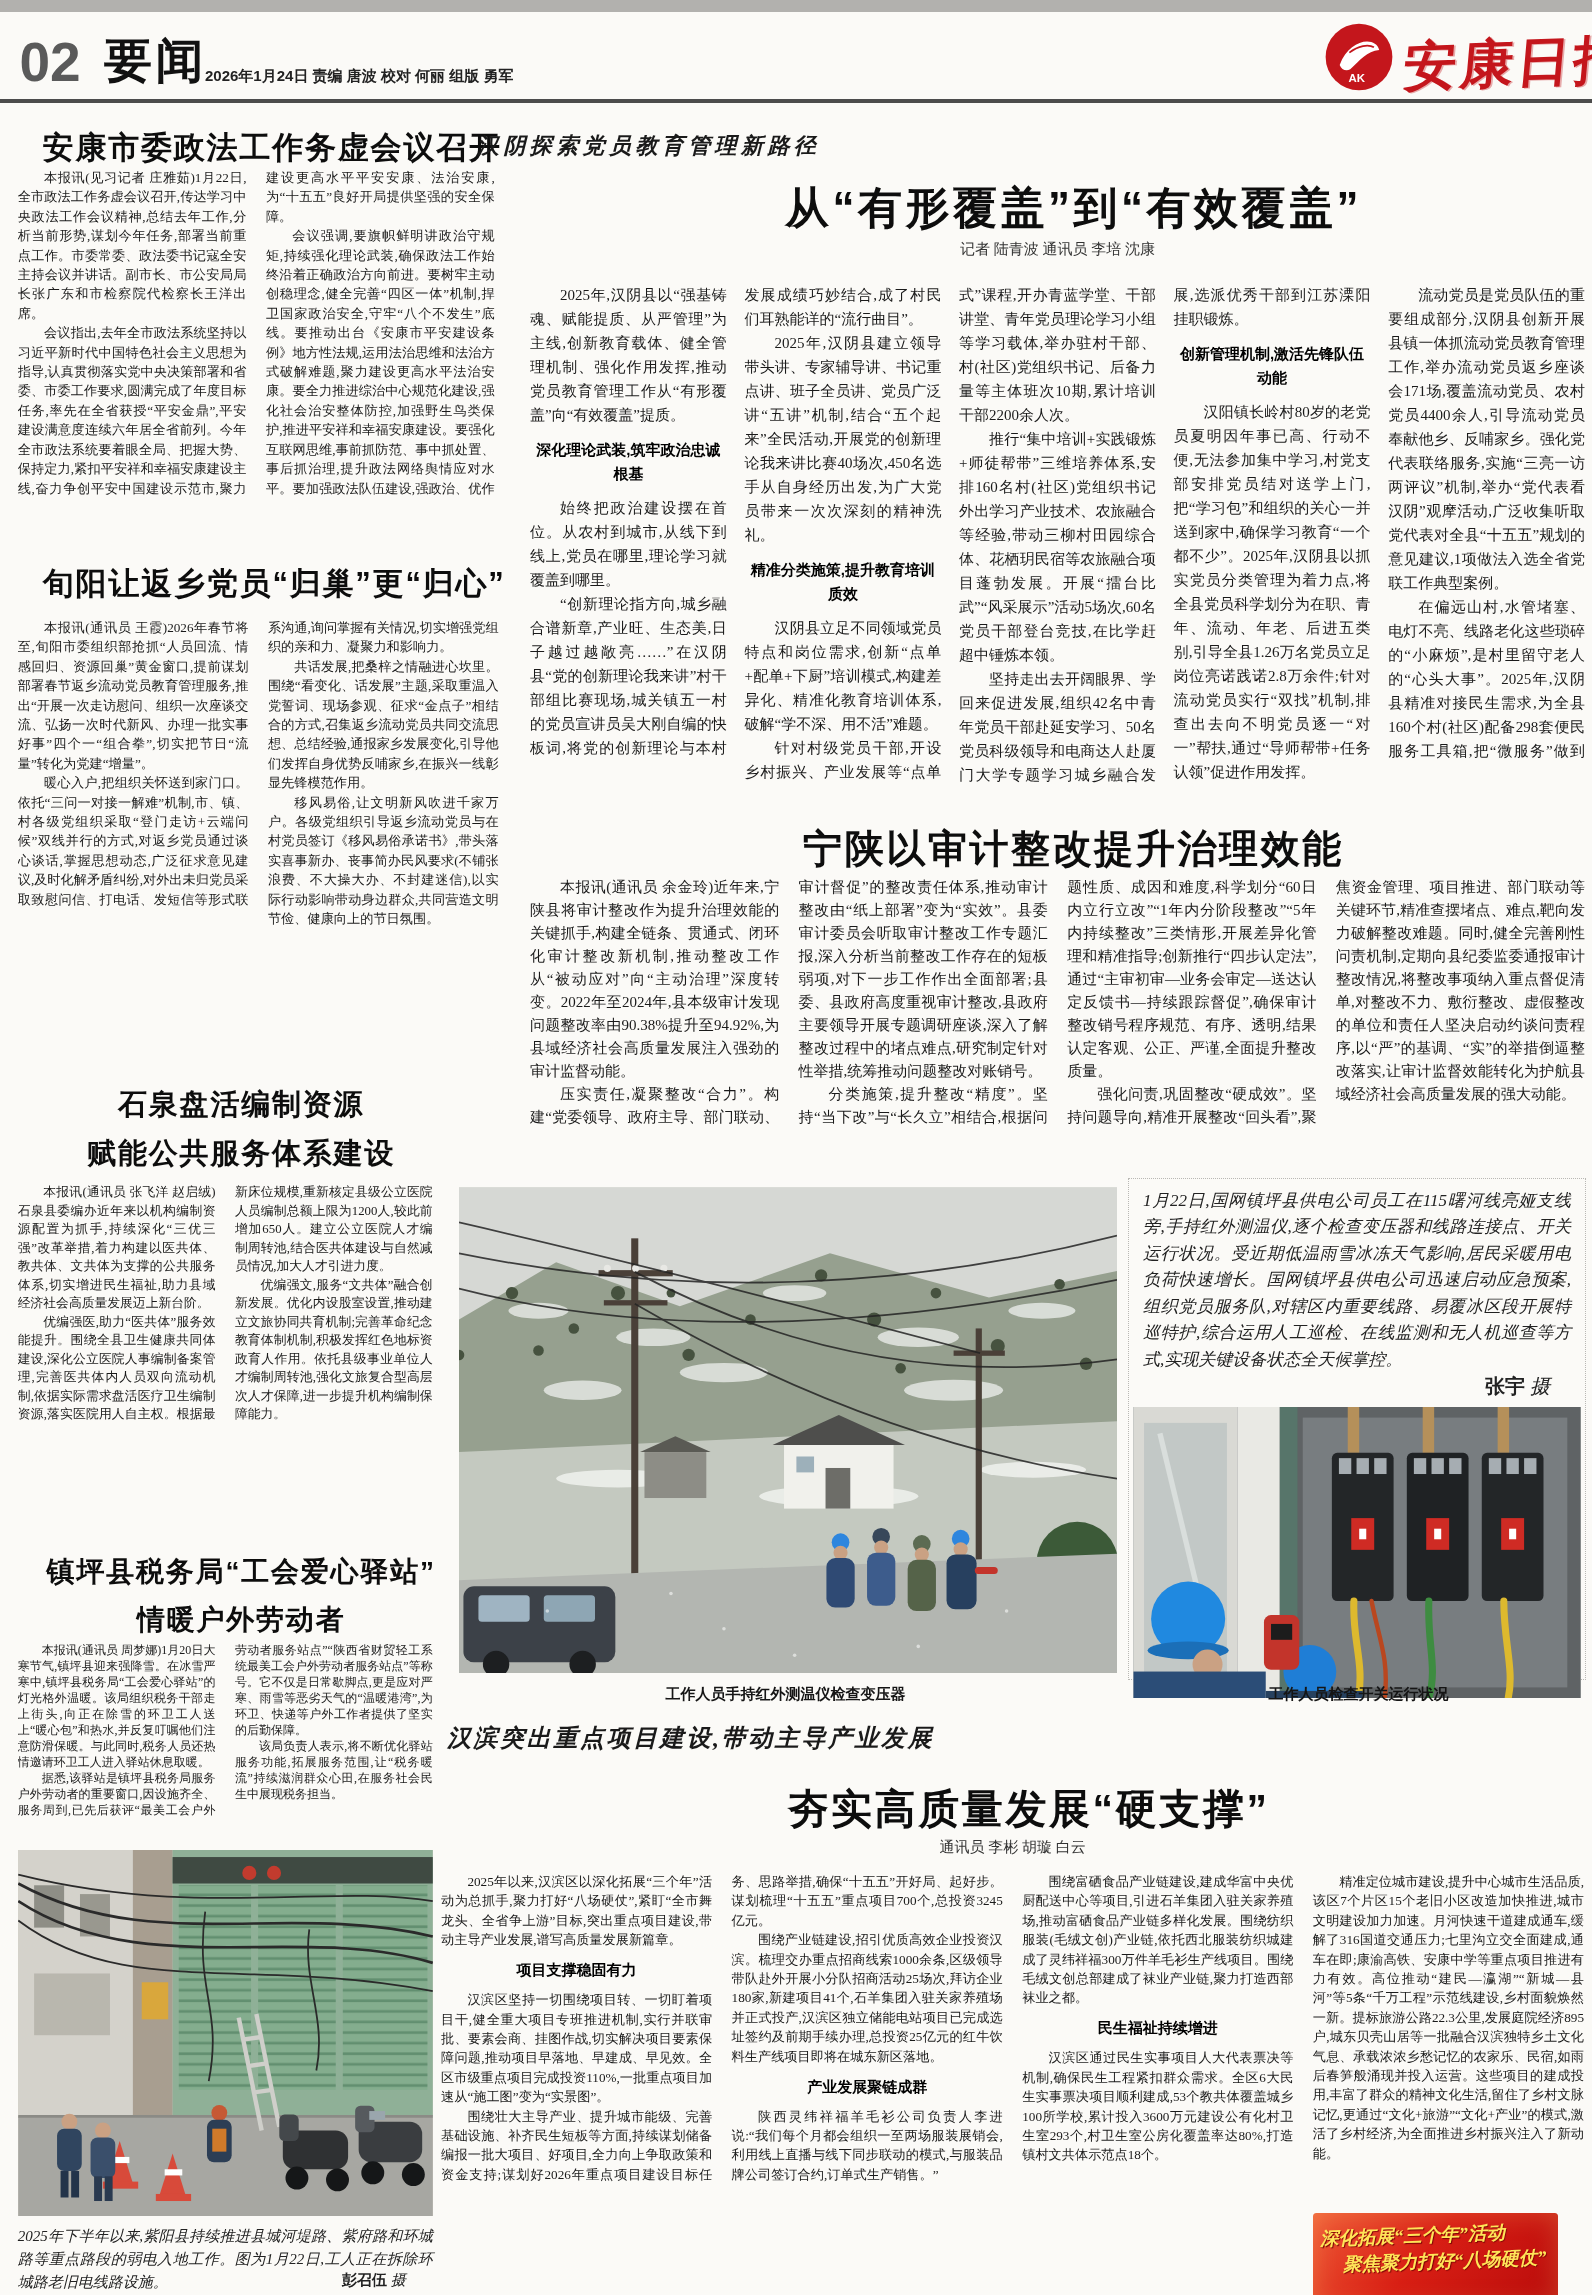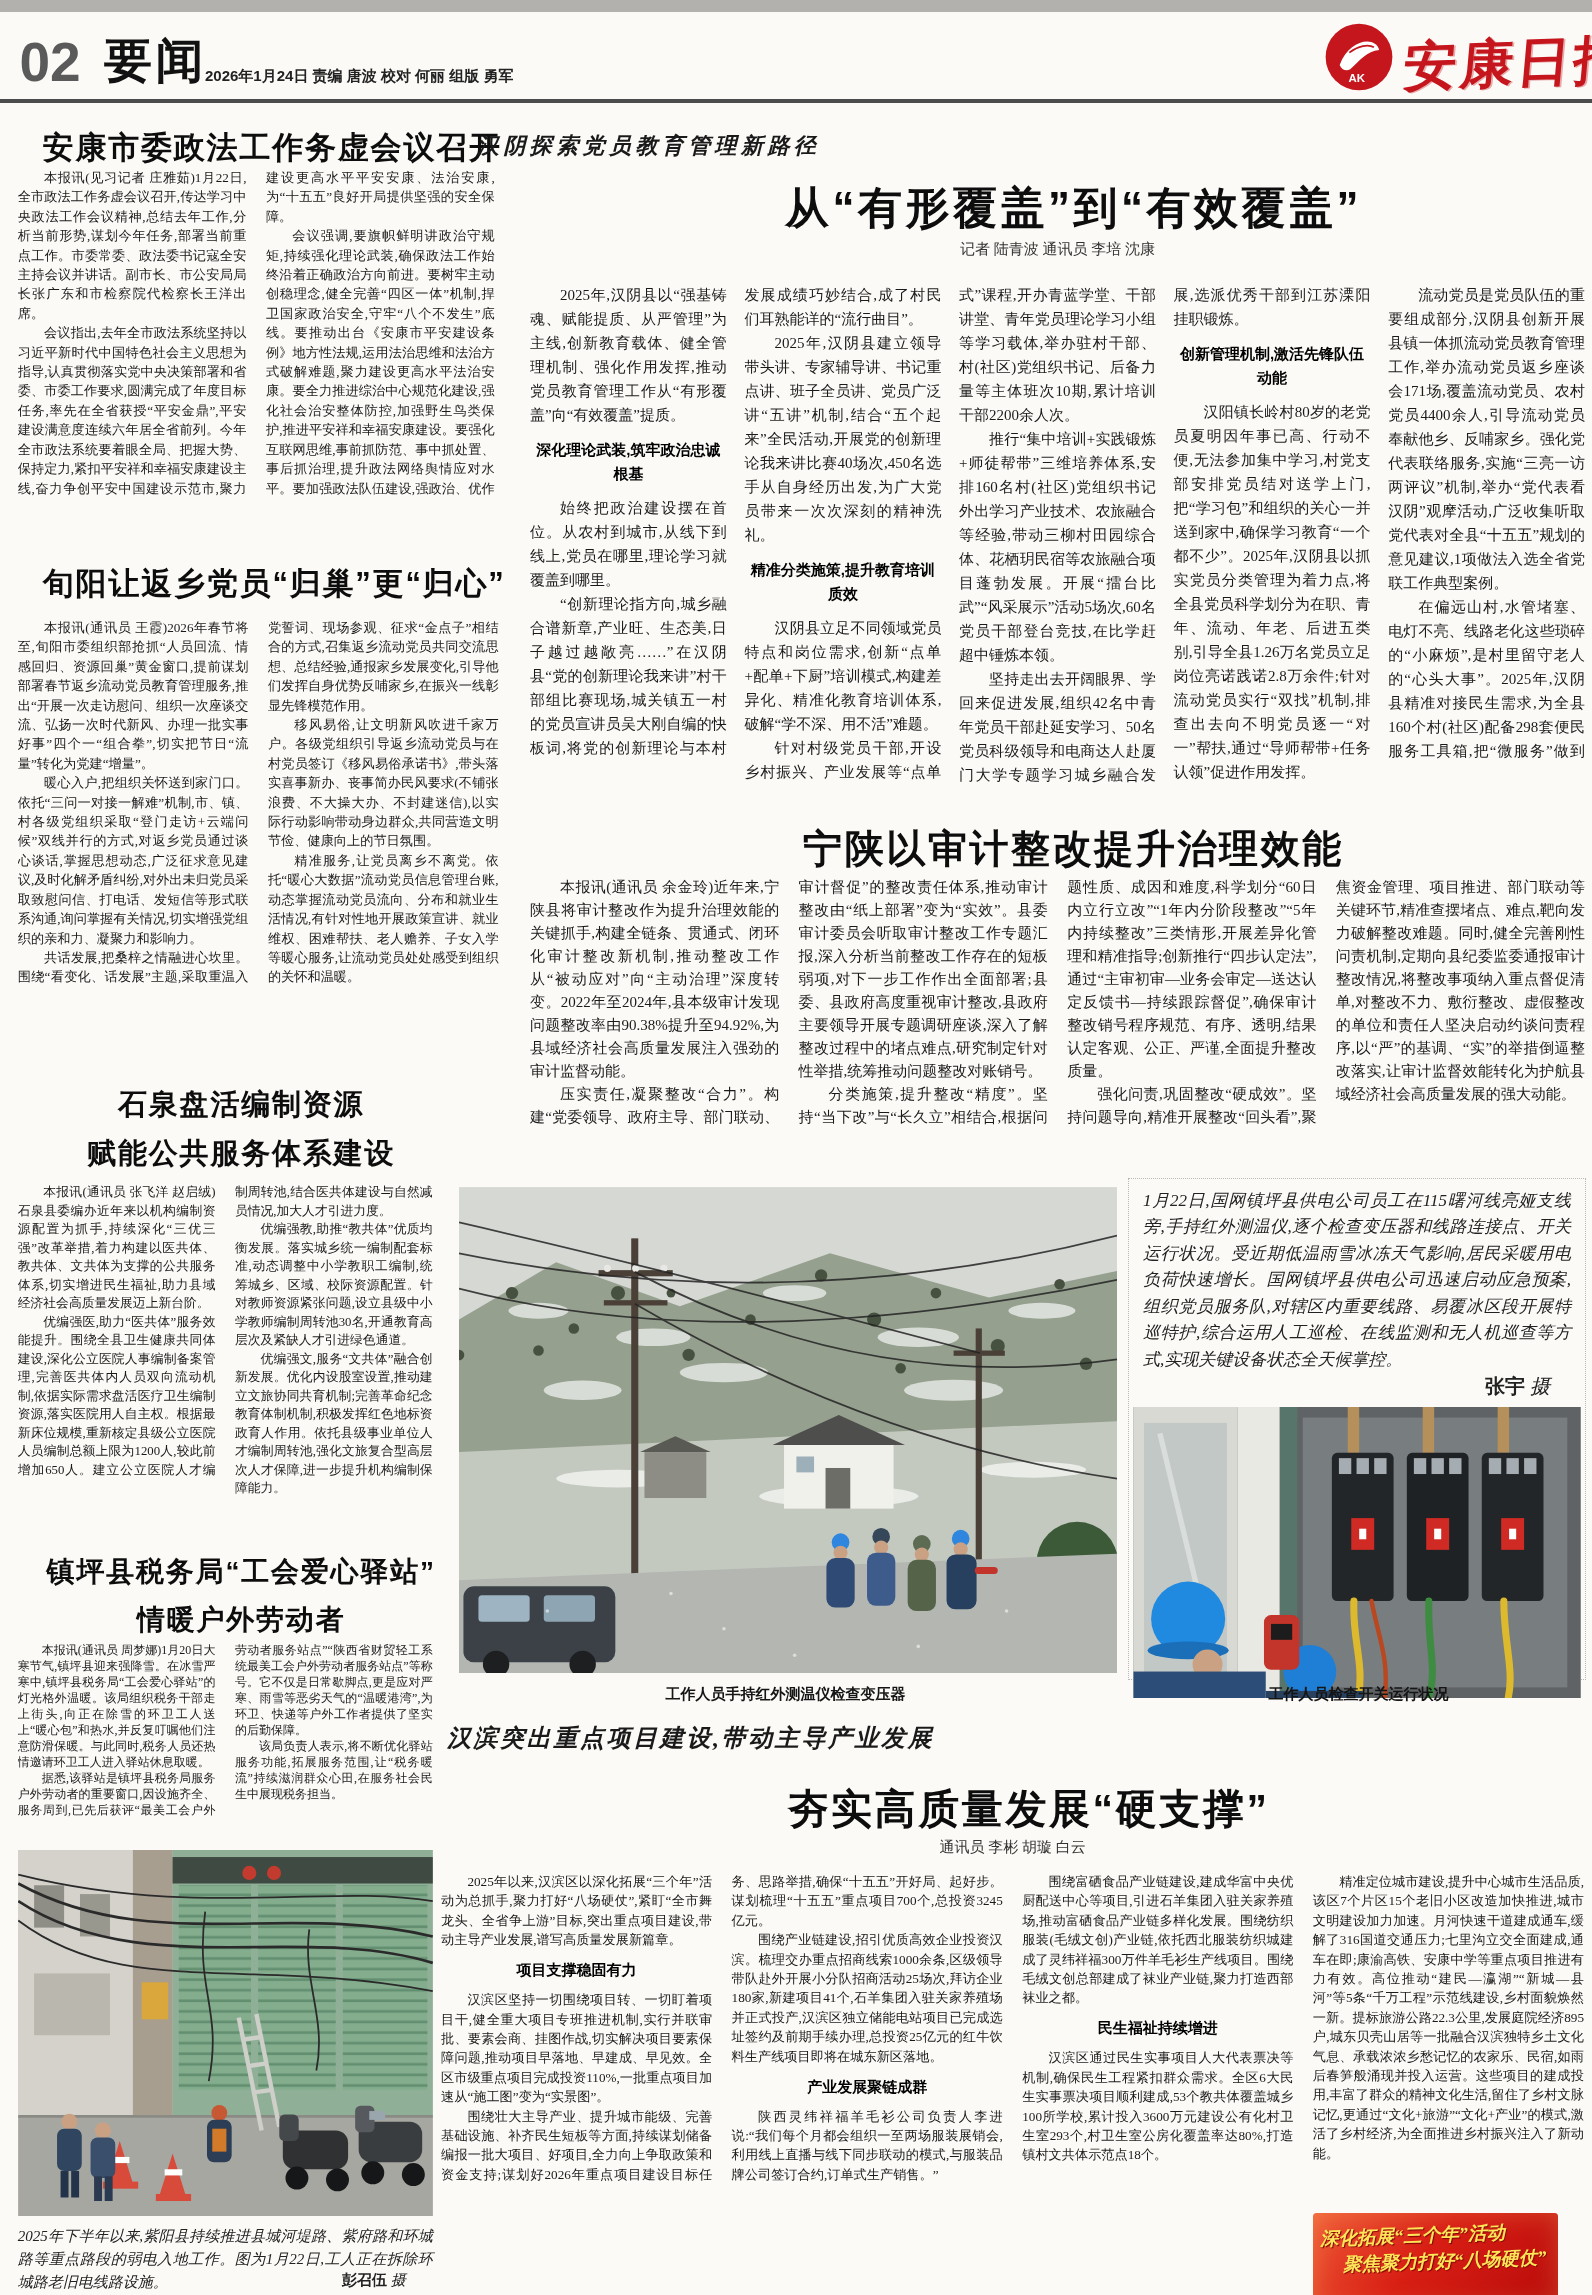--- a/index.html
+++ b/index.html
@@ -71,31 +71,29 @@
     </div>
   </section>
 
   <section>
     <h2 class="abs art-title" style="left:17.7px;top:549px;width:481px;font-size:31px;">旬阳让返乡党员“归巢”更“归心”</h2>
     <div class="abs body-txt cols2 f15" style="left:17.7px;top:618px;width:481px;height:409px;">
       <p>本报讯(通讯员 王霞)2026年春节将至,旬阳市委组织部抢抓“人员回流、情感回归、资源回巢”黄金窗口,提前谋划部署春节返乡流动党员教育管理服务,推出“开展一次走访慰问、组织一次座谈交流、弘扬一次时代新风、办理一批实事好事”四个一“组合拳”,切实把节日“流量”转化为党建“增量”。</p>
       <p>暖心入户,把组织关怀送到家门口。依托“三问一对接一解难”机制,市、镇、村各级党组织采取“登门走访+云端问候”双线并行的方式,对返乡党员通过谈心谈话,掌握思想动态,广泛征求意见建议,及时化解矛盾纠纷,对外出未归党员采取致慰问信、打电话、发短信等形式联系沟通,询问掌握有关情况,切实增强党组织的亲和力、凝聚力和影响力。</p>
       <p>共话发展,把桑梓之情融进心坎里。围绕“看变化、话发展”主题,采取重温入党誓词、现场参观、征求“金点子”相结合的方式,召集返乡流动党员共同交流思想、总结经验,通报家乡发展变化,引导他们发挥自身优势反哺家乡,在振兴一线彰显先锋模范作用。</p>
       <p>移风易俗,让文明新风吹进千家万户。各级党组织引导返乡流动党员与在村党员签订《移风易俗承诺书》,带头落实喜事新办、丧事简办民风要求(不铺张浪费、不大操大办、不封建迷信),以实际行动影响带动身边群众,共同营造文明节俭、健康向上的节日氛围。</p>
-      <p>精准服务,让党员离乡不离党。依托“暖心大数据”流动党员信息管理台账,动态掌握流动党员流向、分布和就业生活情况,有针对性地开展政策宣讲、就业维权、困难帮扶、老人赡养、子女入学等暖心服务,让流动党员处处感受到组织的关怀和温暖。</p>
     </div>
   </section>
 
   <section>
     <h2 class="abs art-title" style="left:17.7px;top:1070px;width:415px;font-size:29px;">石泉盘活编制资源</h2>
     <h2 class="abs art-title" style="left:17.7px;top:1119px;width:415px;font-size:29px;">赋能公共服务体系建设</h2>
     <div class="abs body-txt cols2 f145" style="left:17.7px;top:1183px;width:415px;height:320px;">
       <p>本报讯(通讯员 张飞洋 赵启绒)石泉县委编办近年来以机构编制资源配置为抓手,持续深化“三优三强”改革举措,着力构建以医共体、教共体、文共体为支撑的公共服务体系,切实增进民生福祉,助力县域经济社会高质量发展迈上新台阶。</p>
       <p>优编强医,助力“医共体”服务效能提升。围绕全县卫生健康共同体建设,深化公立医院人事编制备案管理,完善医共体内人员双向流动机制,依据实际需求盘活医疗卫生编制资源,落实医院用人自主权。根据最新床位规模,重新核定县级公立医院人员编制总额上限为1200人,较此前增加650人。建立公立医院人才编制周转池,结合医共体建设与自然减员情况,加大人才引进力度。</p>
-      <p>优编强教,助推“教共体”优质均衡发展。落实城乡统一编制配套标准,动态调整中小学教职工编制,统筹城乡、区域、校际资源配置。针对教师资源紧张问题,设立县级中小学教师编制周转池30名,开通教育高层次及紧缺人才引进绿色通道。</p>
       <p>优编强文,服务“文共体”融合创新发展。优化内设股室设置,推动建立文旅协同共育机制;完善革命纪念教育体制机制,积极发挥红色地标资政育人作用。依托县级事业单位人才编制周转池,强化文旅复合型高层次人才保障,进一步提升机构编制保障能力。</p>
     </div>
   </section>
 
   <section>
     <h2 class="abs art-title" style="left:17.7px;top:1538px;width:415px;font-size:28px;">镇坪县税务局“工会爱心驿站”</h2>
     <h2 class="abs art-title" style="left:17.7px;top:1586px;width:415px;font-size:28px;">情暖户外劳动者</h2>
     <div class="abs body-txt cols2 f135" style="left:17.7px;top:1642px;width:415px;height:200px;">
       <p>本报讯(通讯员 周梦娜)1月20日大寒节气,镇坪县迎来强降雪。在冰雪严寒中,镇坪县税务局“工会爱心驿站”的灯光格外温暖。该局组织税务干部走上街头,向正在除雪的环卫工人送上“暖心包”和热水,并反复叮嘱他们注意防滑保暖。与此同时,税务人员还热情邀请环卫工人进入驿站休息取暖。</p>
       <p>据悉,该驿站是镇坪县税务局服务户外劳动者的重要窗口,因设施齐全、服务周到,已先后获评“最美工会户外劳动者服务站点”“陕西省财贸轻工系统最美工会户外劳动者服务站点”等称号。它不仅是日常歇脚点,更是应对严寒、雨雪等恶劣天气的“温暖港湾”,为环卫、快递等户外工作者提供了坚实的后勤保障。</p>

